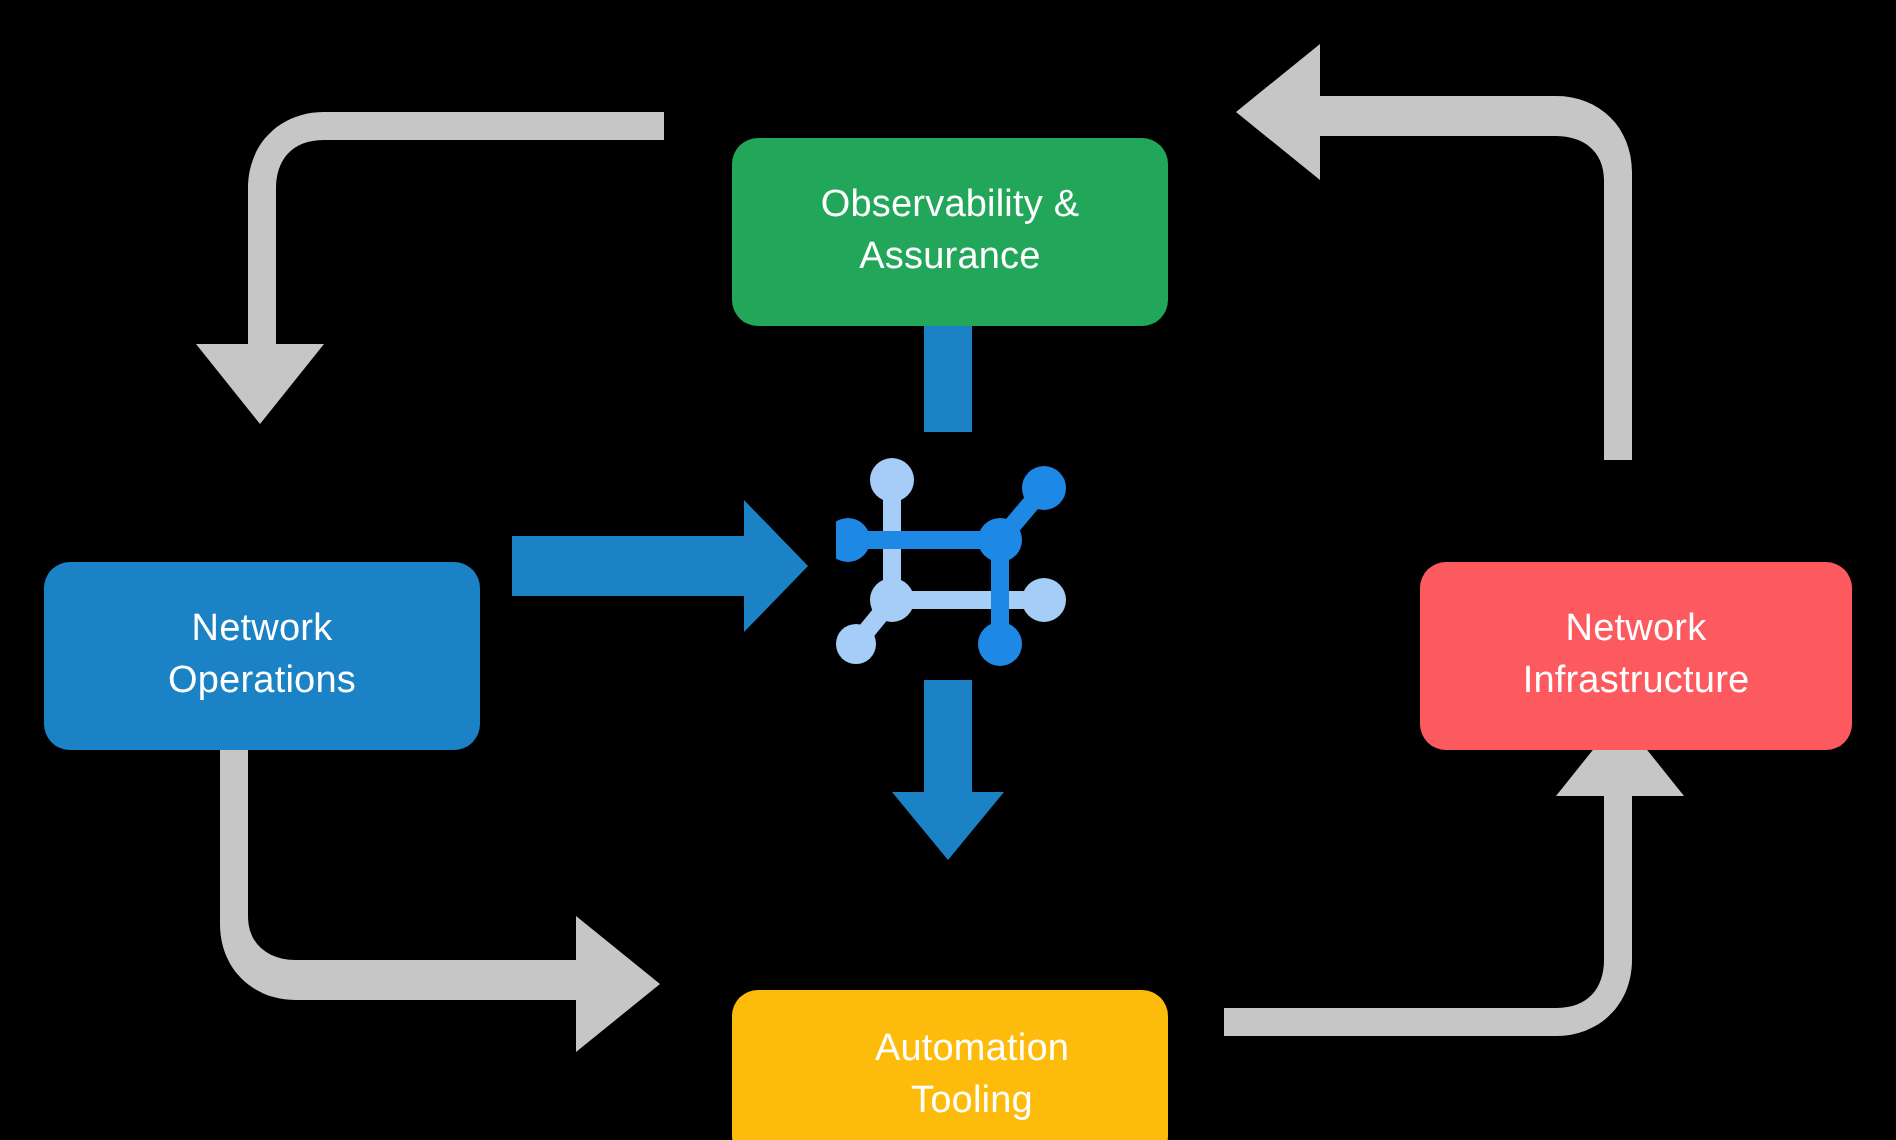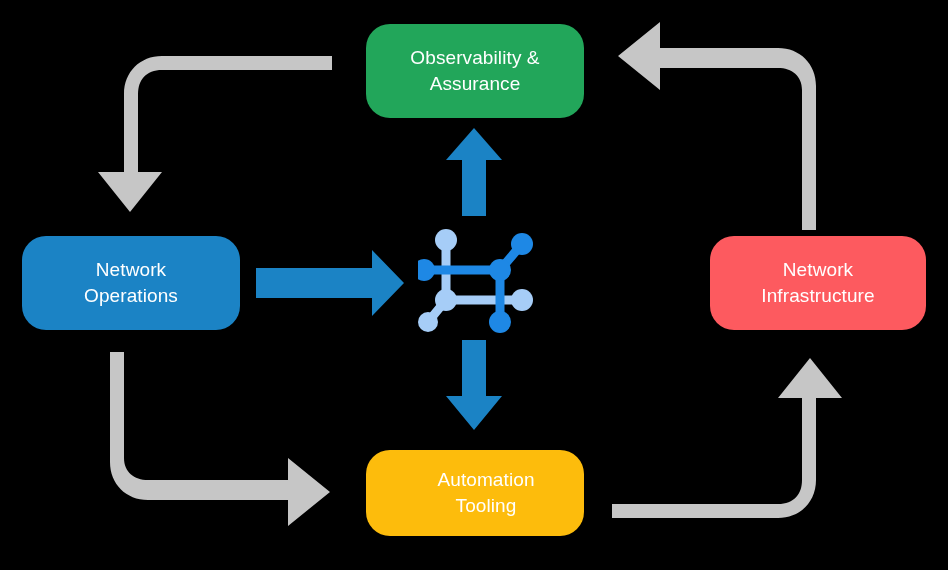--- a/index.html
+++ b/index.html
@@ -14,29 +14,30 @@
     background: #000000;
     overflow: hidden;
     font-family: "Liberation Sans", sans-serif;
   }
   .node-box {
     position: absolute;
     display: flex;
     align-items: center;
     justify-content: center;
     text-align: center;
-    border-radius: 24px;
+    border-radius: 13px;
     color: #ffffff;
     font-size: 19px;
     line-height: 1.38;
     font-weight: 400;
     letter-spacing: 0.1px;
     box-sizing: border-box;
     padding: 4px 10px;
     user-select: none;
+    margin-top: 45px;
   }
   #box-observability {
     left: 366px; top: 24px; width: 218px; height: 94px;
     background: #22A65A;
   }
   #box-network-operations {
     left: 22px; top: 236px; width: 218px; height: 94px;
     background: #1B83C5;
   }
   #box-network-infrastructure {

